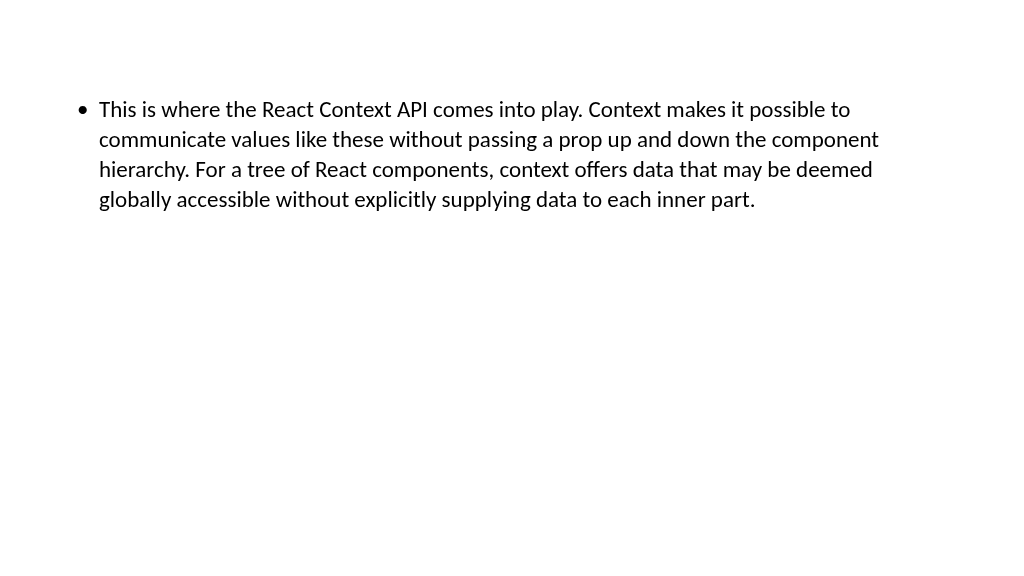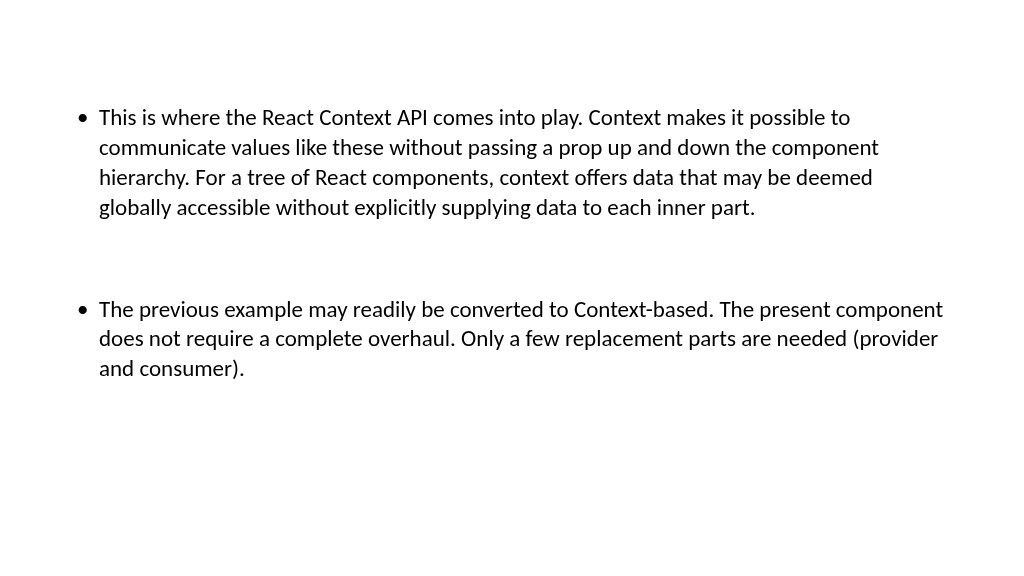--- a/index.html
+++ b/index.html
@@ -10,21 +10,20 @@
     body {
       width: 1024px;
       height: 576px;
       background: #ffffff;
       font-family: Calibri, 'Segoe UI', Arial, sans-serif;
       color: #000000;
       padding: 95px 75px 60px 75px;
     }
     ul {
       list-style: none;
-      margin-top: 8px;
     }
     li {
       position: relative;
       padding-left: 24px;
       font-size: 23px;
       line-height: 1.3;
       margin-bottom: 72px;
     }
     li::before {
       content: "•";
@@ -32,14 +31,13 @@
       left: 2px;
       top: 0;
       font-size: 23px;
     }
   </style>
 </head>
 <body>
 
 <ul>
   <li>This is where the React Context API comes into play. Context makes it possible to communicate values like these without passing a prop up and down the component hierarchy. For a tree of React components, context offers data that may be deemed globally accessible without explicitly supplying data to each inner part.</li>
-  <li>The previous example may readily be converted to Context-based. The present component does not require a complete overhaul. Only a few replacement parts are needed (provider and consumer).</li>
 </ul>
 
 </body></html>

